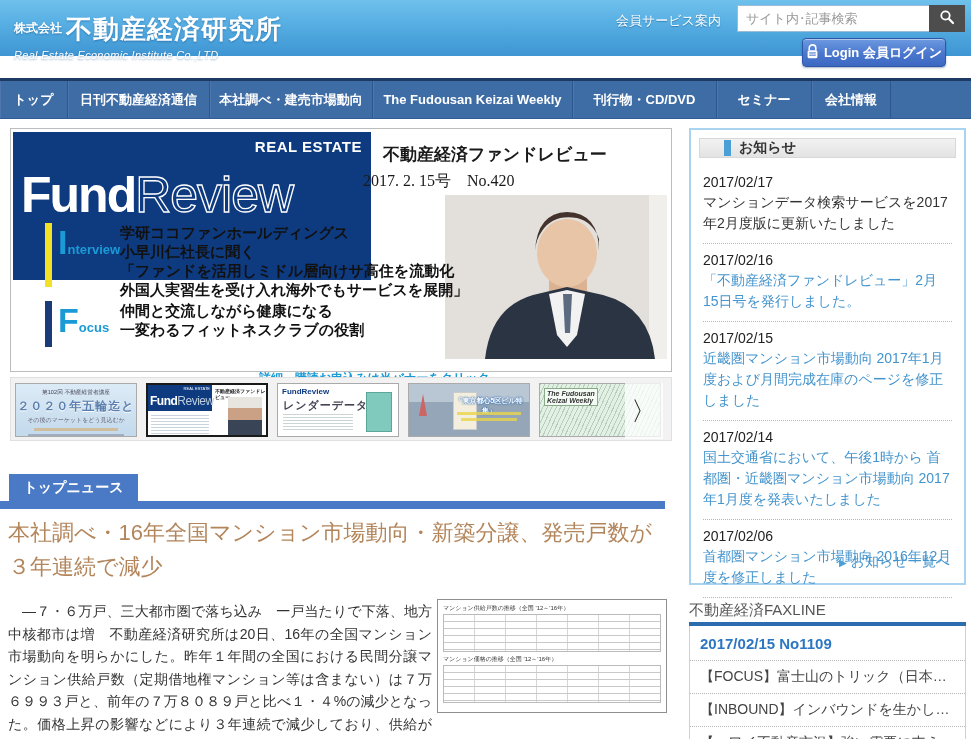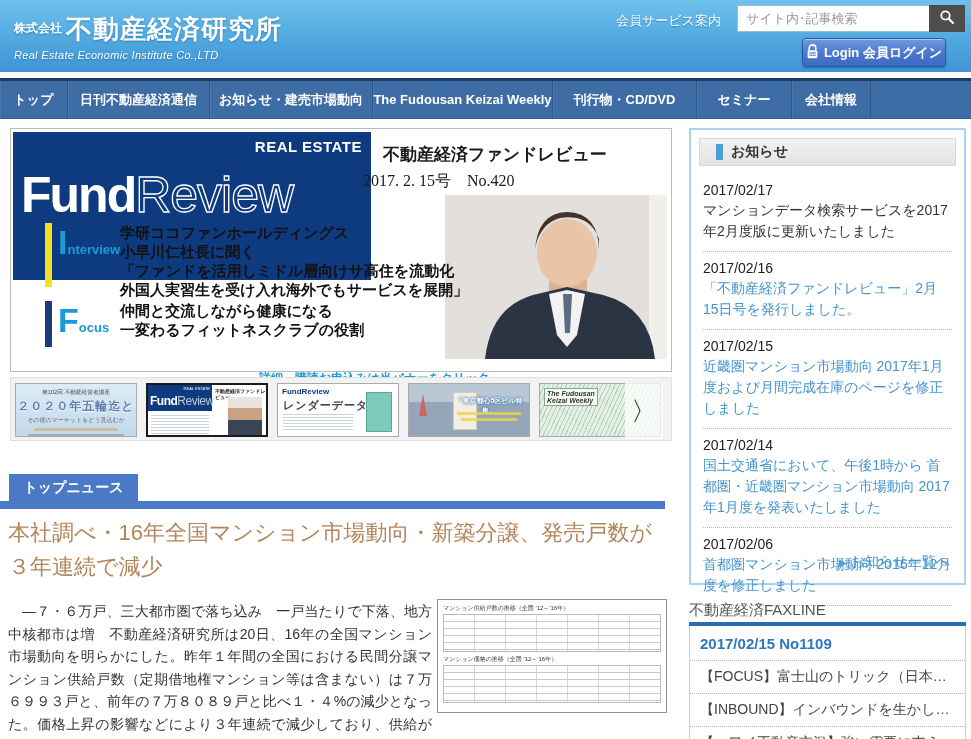--- a/index.html
+++ b/index.html
@@ -1,21 +1,21 @@
 <!DOCTYPE html>
 <html><head>
 <meta charset="utf-8">
 <style>
   * { margin:0; padding:0; box-sizing:border-box; }
   html,body { background:#fff; }
   body { font-family:"Liberation Sans","DejaVu Sans",sans-serif; }
   #page { position:relative; width:971px; height:739px; overflow:hidden; background:#fff; }
 
   
-  .hdr { position:absolute; left:0; top:0; width:971px; height:72px;
+  .hdr { position:absolute; left:0; top:0; width:971px; height:56px;
          background:linear-gradient(180deg,#6fc1ec 0%,#55ade2 45%,#3e95d3 100%); }
   .logo { position:absolute; left:14px; top:12px; color:#fff; text-shadow:0 1px 2px rgba(10,70,130,.45); cursor:pointer; }
   .logo .pref { font-size:12px; font-weight:bold; vertical-align:6px; margin-right:4px; }
   .logo .name { font-size:26px; font-weight:bold; letter-spacing:1px; }
   .logo .en   { font-size:11px; font-style:italic; margin-top:2px; letter-spacing:.3px; }
   .member-link { position:absolute; left:616px; top:12px; font-size:13px; color:#fff; cursor:pointer; text-shadow:0 1px 1px rgba(0,60,110,.4); }
   .searchbar { position:absolute; left:729px; top:5px; display:flex;padding-left:8px; }
   .searchbar input { width:192px; height:27px; border:1px solid #9bbcd4; border-right:none; padding:0 8px; font-size:13px; color:#333; outline:none; }
   .searchbar input::placeholder { color:#999; }
   .search-btn { width:36px; height:27px; background:#4d4d4d; border:none; display:flex; align-items:center; justify-content:center; cursor:pointer; }
@@ -92,22 +92,22 @@
   .article .more { color:#bf8e5f; cursor:pointer; text-decoration:none; }
   .table-img { position:absolute; left:437px; top:599px; width:230px; height:114px; background:#fff; border:1px solid #8f8f8f; padding:4px 5px; cursor:pointer; }
   .table-img .cap { font-size:6px; color:#333; white-space:nowrap; }
   .table-img .grid { height:38px; border:1px solid #bbb; margin:1px 0 3px;
       background:
         repeating-linear-gradient(180deg, transparent 0 6px, #c9c9c9 6px 7px),
         repeating-linear-gradient(90deg, transparent 0 30px, #d6d6d6 30px 31px); }
 
   
   .notice-box { position:absolute; left:689px; top:128px; width:277px; height:457px; background:#fff; border:2px solid #a9d3ef; }
-  .notice-hd { margin:8px; height:28px; background:linear-gradient(180deg,#f2f2f2,#e3e3e3); border:1px solid #d8d8d8;
-               display:flex; align-items:center; padding-left:16px; }
+  .notice-hd { margin:8px; height:20px; background:linear-gradient(180deg,#f2f2f2,#e3e3e3); border:1px solid #d8d8d8;
+               display:flex; align-items:center; padding-left:24px; }
   .notice-hd .sq { width:7px; height:16px; background:#4a9fd6; margin-right:8px; }
   .notice-hd .t { font-size:14px; font-weight:bold; color:#333; }
   .notice-list { padding:0 12px; }
   .n-item { padding:8px 0 9px; border-bottom:1px dotted #b5b5b5; }
   .n-item .d { font-size:14px; color:#222; }
   .n-item .x { font-size:14px; line-height:21px; color:#333; margin-top:2px; }
   .n-item.lnk .x { color:#4494cd; cursor:pointer; }
   .notice-more { position:absolute; right:14px; bottom:12px; font-size:14px; color:#4494cd; cursor:pointer; }
   .notice-more .tri { color:#4a9fd6; font-size:10px; margin-right:4px; }
 
@@ -151,22 +151,22 @@
             <rect x="3.2" y="10.6" width="6.6" height="1.1" fill="#4a77cd"></rect>
           </svg>
       </span>
       <span>Login 会員ログイン</span>
     </button>
   </div>
 
   <div class="nav">
     <div class="tab" style="width:68px">トップ</div>
     <div class="tab" style="width:142px">日刊不動産経済通信</div>
-    <div class="tab" style="width:163px">お知らせ・建売市場動向</div>
-    <div class="tab" style="width:180px">The Fudousan Keizai Weekly</div>
+    <div class="tab" style="width:163px">本社調べ・建売市場動向</div>
+    <div class="tab" style="width:200px">The Fudousan Keizai Weekly</div>
     <div class="tab" style="width:144px">刊行物・CD/DVD</div>
     <div class="tab" style="width:95px">セミナー</div>
     <div class="tab" style="width:79px">会社情報</div>
   </div>
 
   <div class="banner">
     <div class="navy">
       <div class="kicker">REAL ESTATE</div>
       <div class="fr"><span class="b">Fund</span><span class="o">Review</span></div>
     </div>

